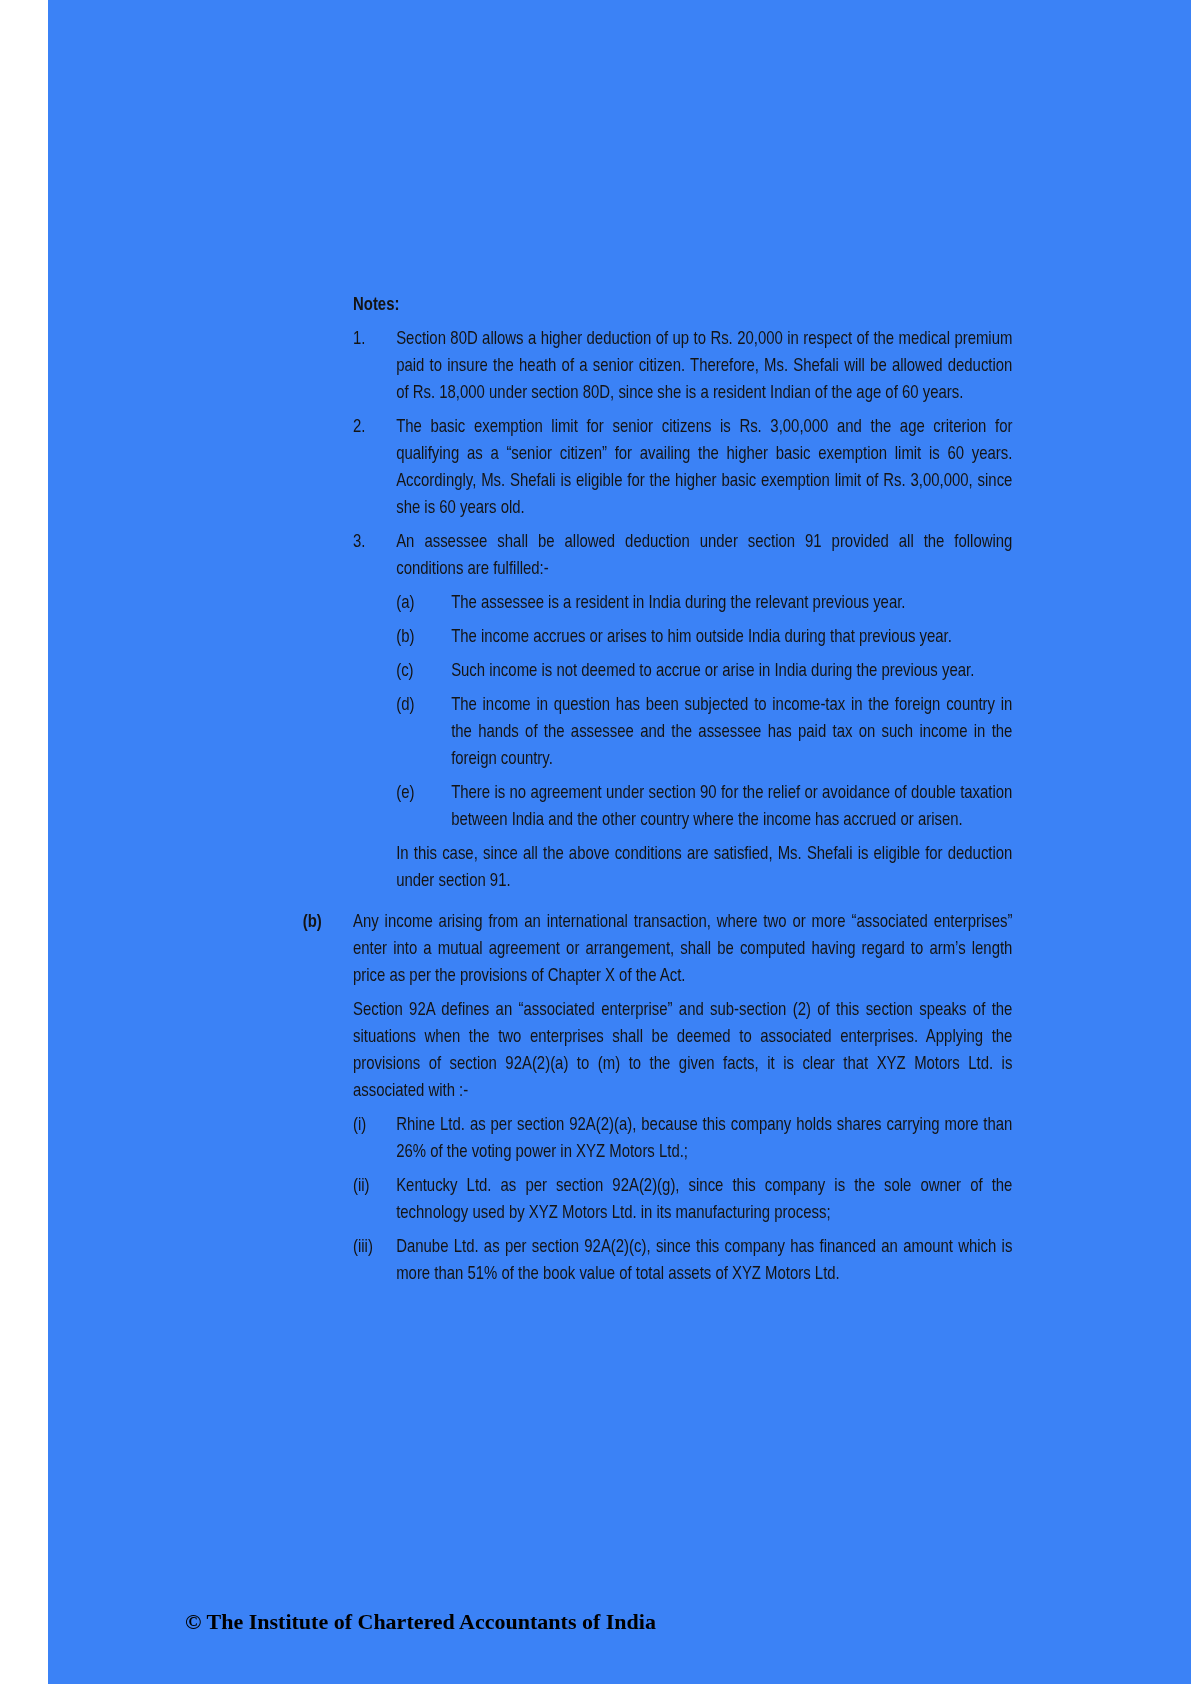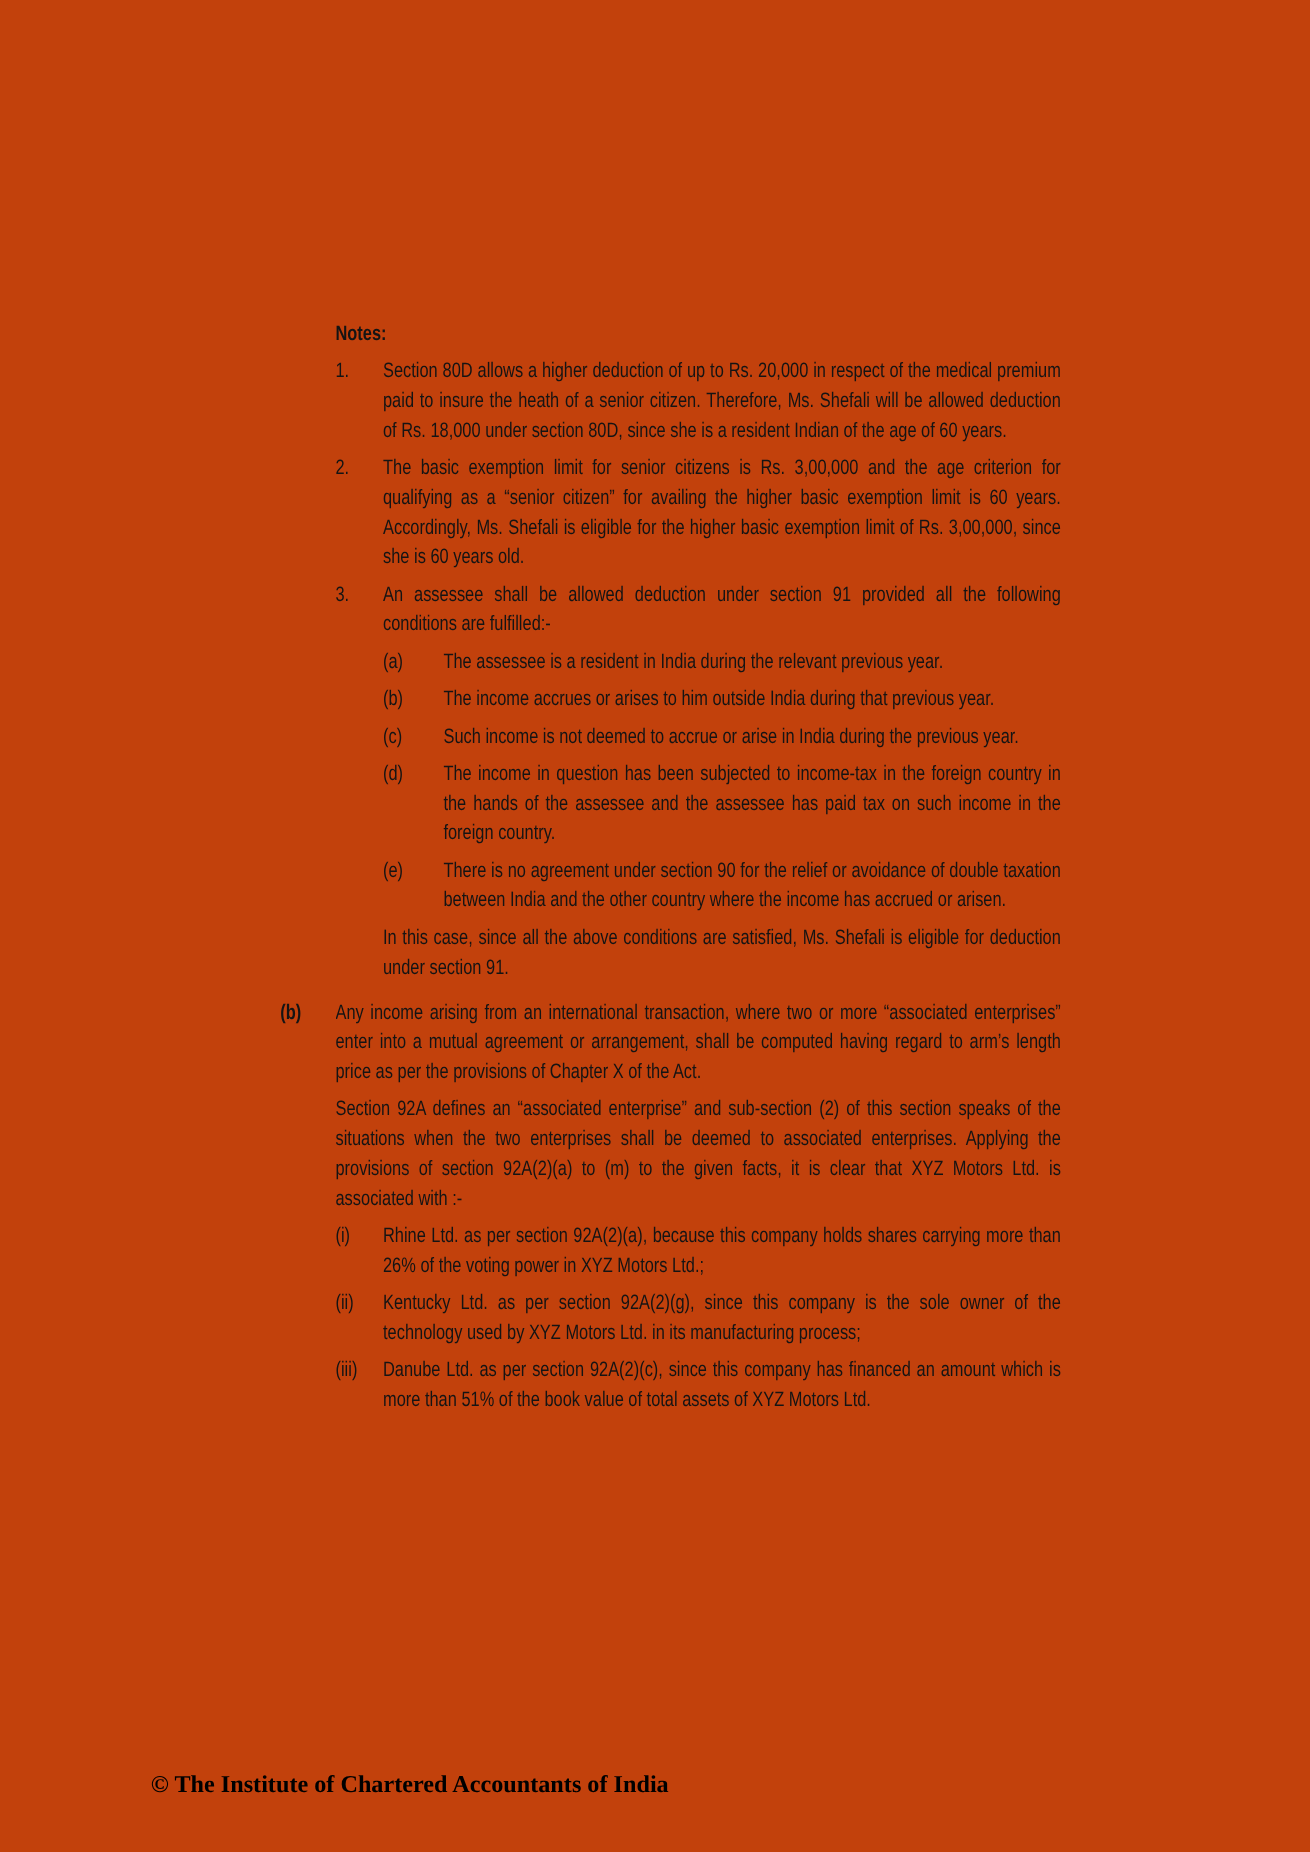--- a/index.html
+++ b/index.html
@@ -11,21 +11,22 @@
     width: 1191px;
     height: 1684px;
     position: relative;
     overflow: hidden;
     font-family: "Liberation Sans", sans-serif;
     color: #141414;
   }
   .page {
     position: absolute;
     inset: 0;
-    background: #c2410c;
+    background: #3b82f6;
+    margin-left: 48px;
   }
   
   .content {
     position: absolute;
     left: 305px;
     top: 290px;
     width: 840px;
     transform: scaleX(0.785);
     transform-origin: 0 0;
     font-size: 19px;

